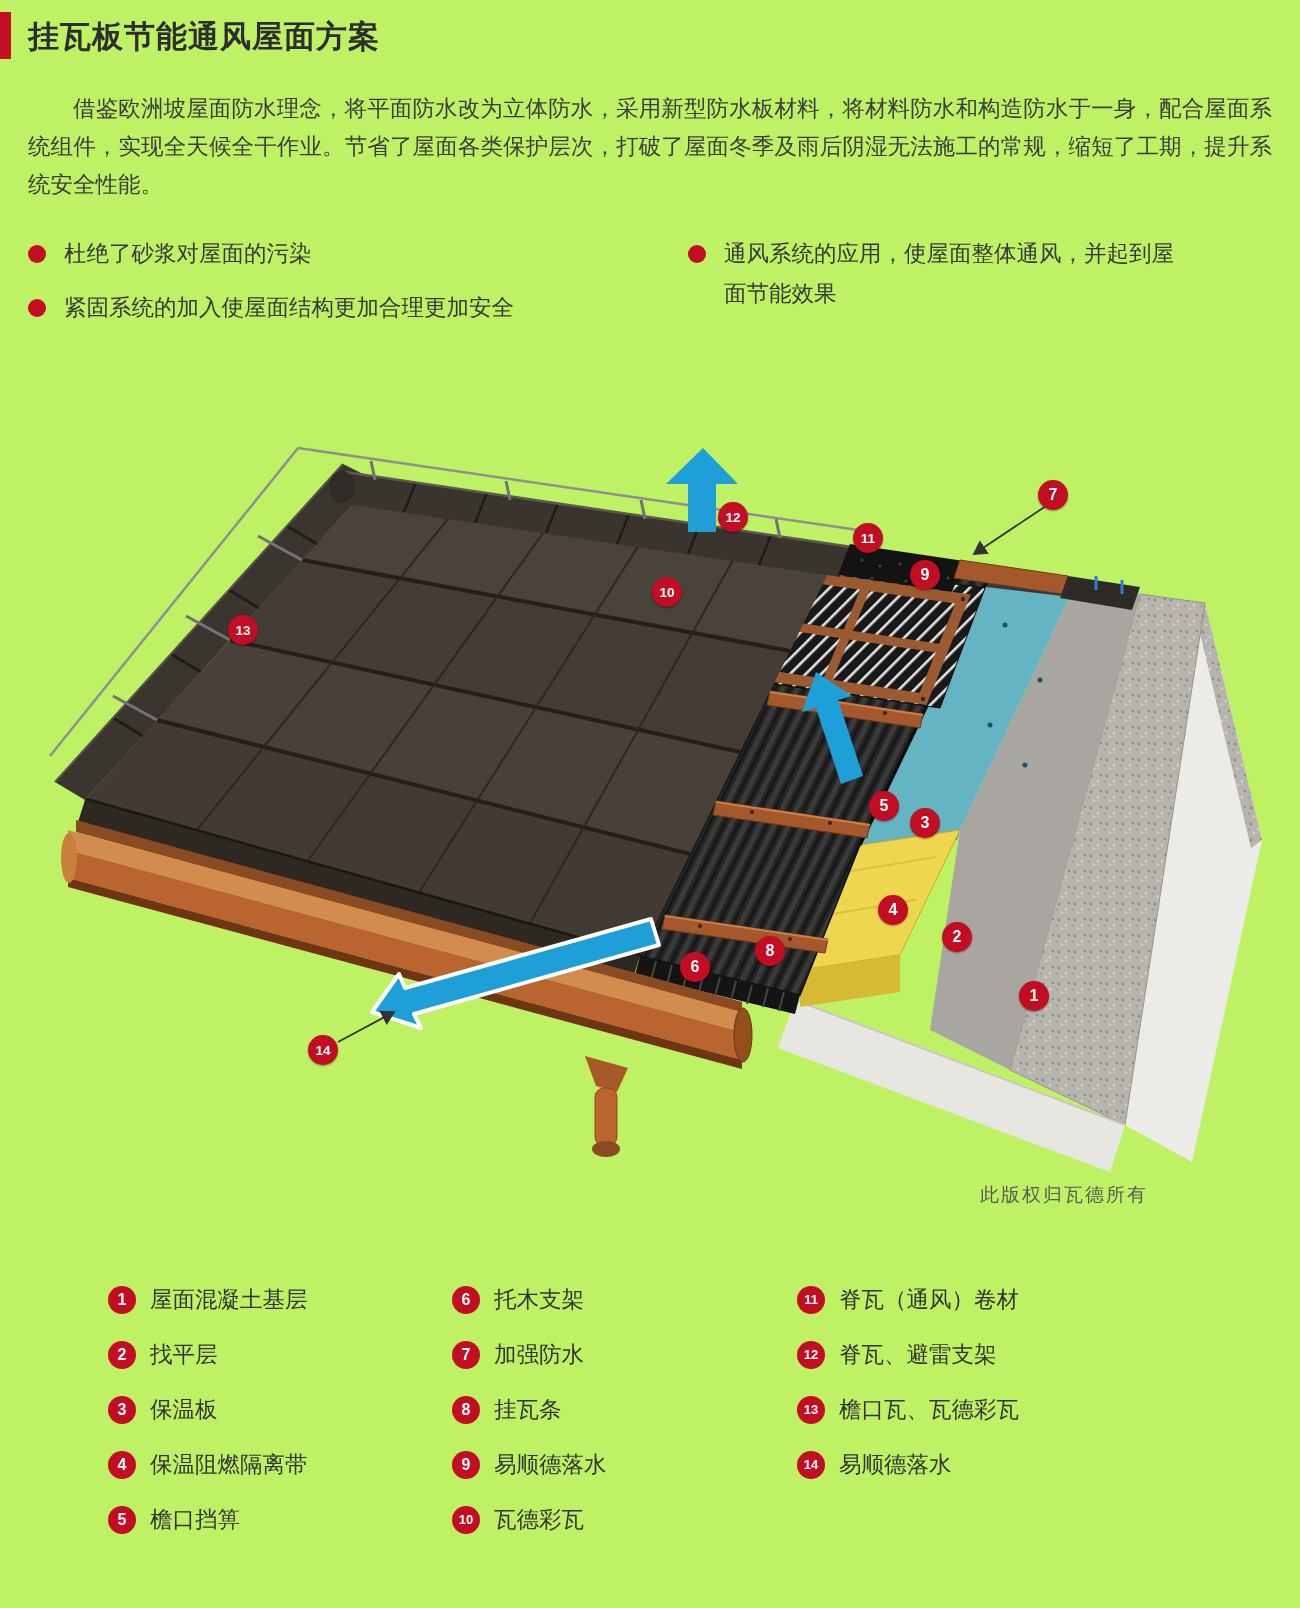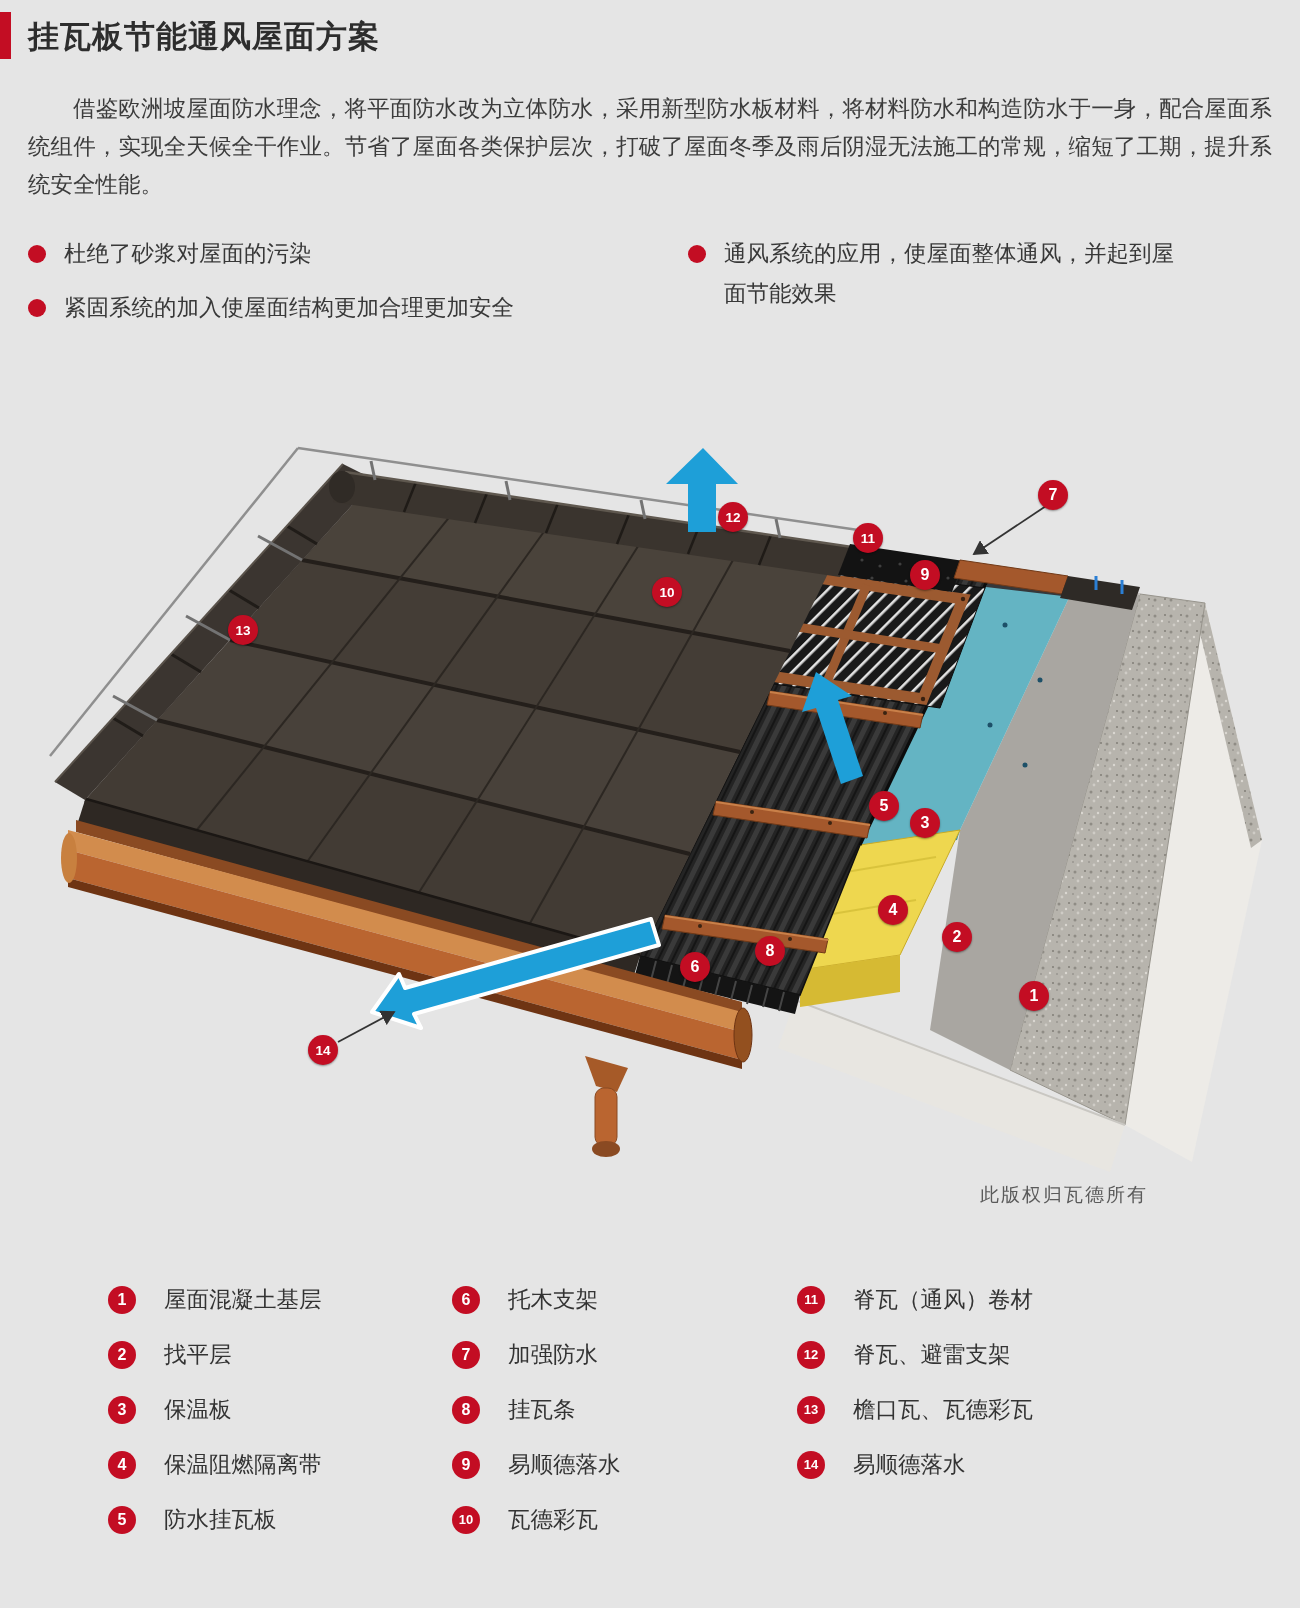--- a/index.html
+++ b/index.html
@@ -1,18 +1,18 @@
 <!DOCTYPE html>
 <html style="--accent: #c30d23;"><head>
 <meta charset="utf-8">
 <style>
   * { margin:0; padding:0; box-sizing:border-box; }
   html,body { background:#ffffff; }
   body { font-family:"Liberation Sans","DejaVu Sans",sans-serif; color:#333; }
-  .page { position:relative; width:1300px; height:1608px; background:#e5e5e5; overflow:hidden; margin:0 auto; }
+  .page { position:relative; width:1300px; height:1608px; background:#bef264; overflow:hidden; margin:0 auto; }
 
   .accent-bar { position:absolute; left:0; top:12px; width:11px; height:47px; background:var(--accent,#c30d23); }
   .title { position:absolute; left:28px; top:16px; font-size:31px; font-weight:bold; color:#2d2d2d; letter-spacing:1px; }
   .intro { position:absolute; left:28px; top:90px; width:1244px; font-size:22.5px; line-height:38px; color:#3c3c3c; text-indent:2em; text-align:justify; }
 
   .features-left  { position:absolute; left:28px;  top:234px; width:640px; }
   .features-right { position:absolute; left:688px; top:234px; width:490px; }
   .feature-item { position:relative; margin-bottom:14px; padding-left:36px; font-size:22.5px; line-height:40px; color:#383838; }
   .feature-item .dot { position:absolute; left:0; top:11px; width:18px; height:18px; border-radius:50%; background:var(--accent,#c30d23); }
 
@@ -26,21 +26,21 @@
   .callout.two { font-size:13.5px; }
 
   .copyright { position:absolute; top:1182px; right:152px; font-size:19px; color:#5a5a5a; letter-spacing:2px;font-family:Liberation Serif, serif; }
 
   .legend-col { position:absolute; top:1272px; }
   .legend-col.c0 { left:108px; } .legend-col.c1 { left:452px; } .legend-col.c2 { left:797px; }
   .legend-item { display:flex; align-items:center; height:55px; }
   .lbadge { width:28px; height:28px; border-radius:50%; background:var(--accent,#c30d23); color:#fff;
             font-weight:bold; font-size:16px; display:flex; align-items:center; justify-content:center; flex:none; }
   .lbadge.two { font-size:13px; }
-  .llabel { margin-left:28px; font-size:22.5px; color:#333;text-align:right; }
+  .llabel { margin-left:14px; font-size:22.5px; color:#333;text-align:right; }
 </style>
 </head>
 <body>
 
 <div class="page">
 
   <div class="accent-bar"></div>
   <h1 class="title">挂瓦板节能通风屋面方案</h1>
   <p class="intro">借鉴欧洲坡屋面防水理念，将平面防水改为立体防水，采用新型防水板材料，将材料防水和构造防水于一身，配合屋面系统组件，实现全天候全干作业。节省了屋面各类保护层次，打破了屋面冬季及雨后阴湿无法施工的常规，缩短了工期，提升系统安全性能。</p>
 
@@ -305,21 +305,21 @@
       <div class="legend-item">
         <span class="lbadge">3</span>
         <span class="llabel">保温板</span>
       </div>
       <div class="legend-item">
         <span class="lbadge">4</span>
         <span class="llabel">保温阻燃隔离带</span>
       </div>
       <div class="legend-item">
         <span class="lbadge">5</span>
-        <span class="llabel">防水挂瓦板</span>
+        <span class="llabel">檐口挡箅</span>
       </div>
     </div>
   <div class="legend-col c1">
       <div class="legend-item">
         <span class="lbadge">6</span>
         <span class="llabel">托木支架</span>
       </div>
       <div class="legend-item">
         <span class="lbadge">7</span>
         <span class="llabel">加强防水</span>

